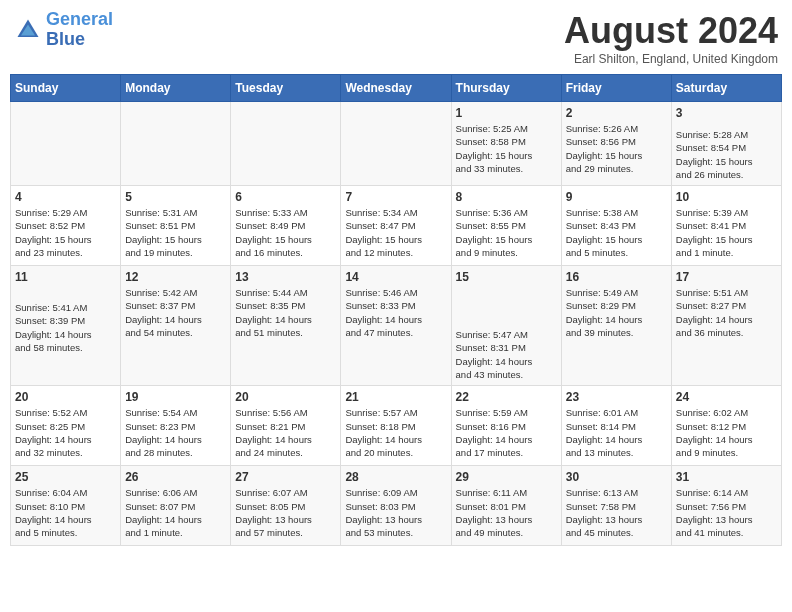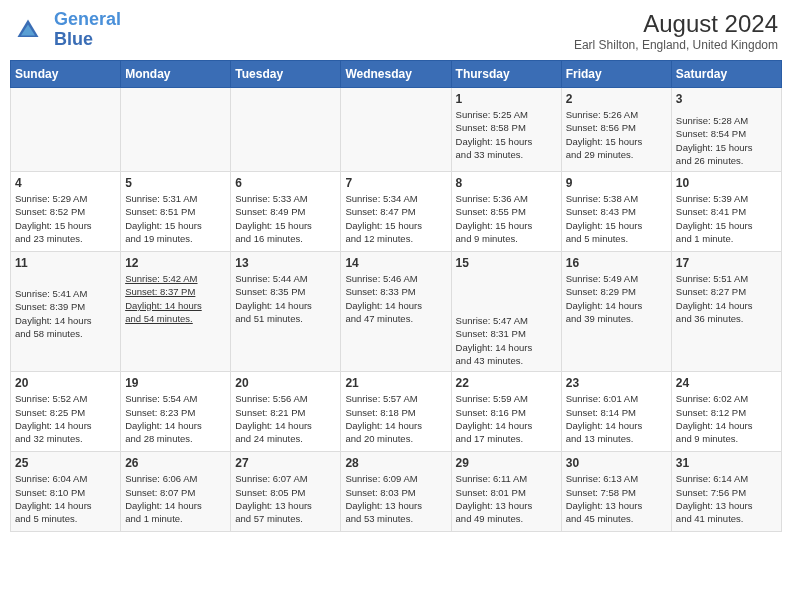--- a/index.html
+++ b/index.html
@@ -23,32 +23,31 @@
       gap: 4px;
     }
     .logo-text {
       font-size: 18px;
       font-weight: bold;
       color: #333;
       line-height: 1.1;
     }
     .logo-text span {
       color: #4a90d9;
-      margin-left: 8px;
     }
     .logo-icon {
       width: 28px;
       height: 28px;
     }
     .title-area {
       text-align: right;
     }
     .month-title {
-      font-size: 24px;
-      font-weight: normal;
+      font-size: 36px;
+      font-weight: bold;
       color: #333;
     }
     .location {
       font-size: 12px;
       color: #555;
     }
     table {
       width: 100%;
       border-collapse: collapse;
       table-layout: fixed;
@@ -207,21 +206,21 @@
       <tr>
         <td>
           <span class="day-num">11</span>
           <div class="cell-info" style="white-space: pre-line; margin-top: 17px;">Sunrise: 5:41 AM
 Sunset: 8:39 PM
 Daylight: 14 hours
 and 58 minutes.</div>
         </td>
         <td>
           <span class="day-num">12</span>
-          <div class="cell-info" style="white-space: pre-line; text-decoration: underline;">Sunrise: 5:42 AM
+          <div class="cell-info" style="white-space: pre-line;">Sunrise: 5:42 AM
 Sunset: 8:37 PM
 Daylight: 14 hours
 and 54 minutes.</div>
         </td>
         <td>
           <span class="day-num">13</span>
           <div class="cell-info" style="white-space: pre-line;">Sunrise: 5:44 AM
 Sunset: 8:35 PM
 Daylight: 14 hours
 and 51 minutes.</div>

